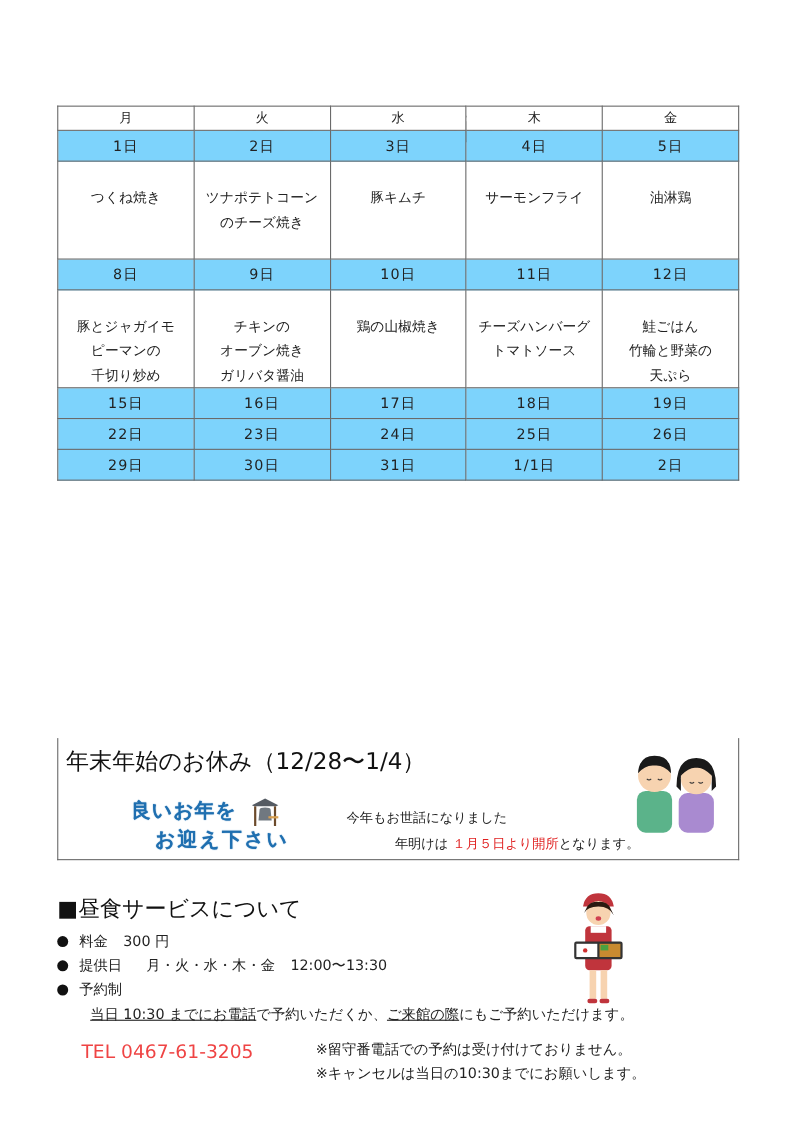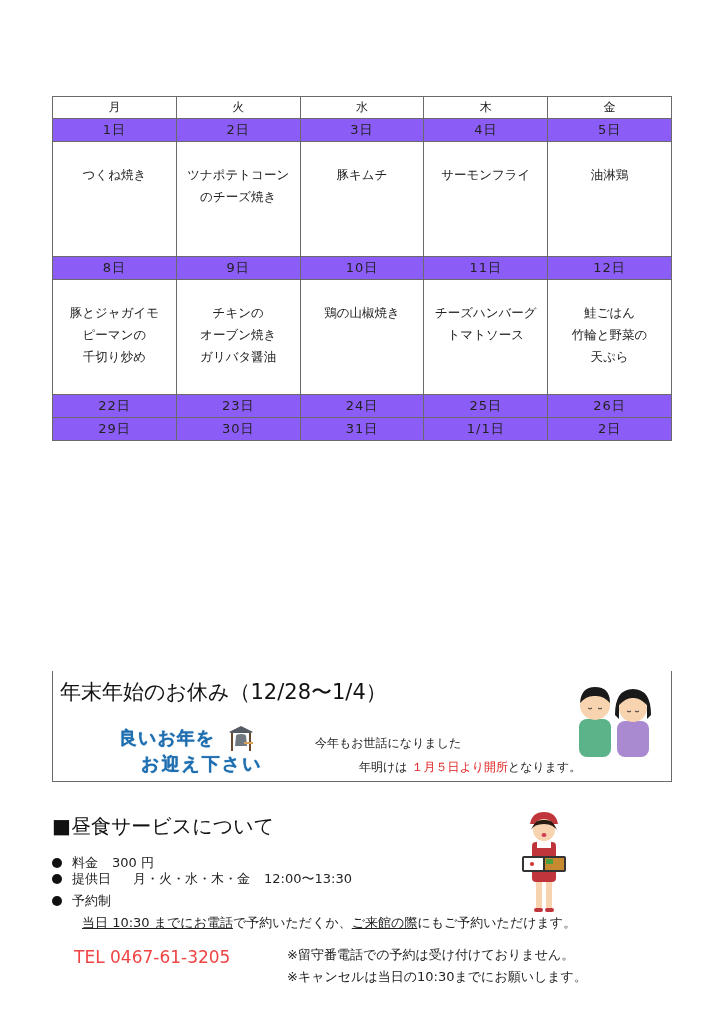--- a/index.html
+++ b/index.html
@@ -12,23 +12,23 @@
   }
 
   .menu-table {
     position: absolute; left: 52px; top: 96px; width: 620px;
     border-collapse: collapse; table-layout: fixed;
   }
   .menu-table td, .menu-table th {
     border: 1px solid #6a6a6a; text-align: center; font-weight: normal;
   }
   .menu-table th.weekday { height: 22px; font-size: 12px; color: #222; background: #fff; }
-  .menu-table td.date { height: 23px; font-size: 13px; background: #8b5cf6; color: #222; letter-spacing: 1px; }
+  .menu-table td.date { height: 28px; font-size: 13px; background: #7dd3fc; color: #222; letter-spacing: 1px; }
   .menu-table td.dish {
-    height: 115px; vertical-align: top; padding-top: 22px;
+    height: 89px; vertical-align: top; padding-top: 22px;
     font-size: 12.5px; line-height: 22px; color: #222; white-space: pre-line;
   }
 
   .holiday-box {
     position: absolute; left: 52px; top: 671px; width: 620px; height: 111px;
     border: 1px solid #6a6a6a; border-top: none; text-align: right;
   }
   .holiday-title {
     position: absolute; left: 7px; top: 6px; font-size: 21px; line-height: 30px; color: #111;
   }
@@ -48,21 +48,21 @@
   .reopen-text .red { color: #e02020; }
 
   .people-art { position: absolute; left: 520px; top: 12px; width: 80px; height: 76px; }
 
   .section-title {
     position: absolute; left: 52px; top: 812px; font-size: 20px; line-height: 28px; color: #111;
   }
   .bullet-row { position: absolute; left: 52px; font-size: 13px; line-height: 18px; color: #222; }
   .bullet-row .dot { display: inline-block; width: 10px; height: 10px; background: #111; border-radius: 50%; margin-right: 10px; vertical-align: -1px; }
   .bullet-row .gap { display: inline-block; width: 14px; }
-  .fee-row { top: 848px; margin-top: 6px; }
+  .fee-row { top: 848px; }
   .days-row { top: 870px; }
   .reserve-row { top: 892px; }
   .reserve-detail { position: absolute; left: 82px; top: 914px; font-size: 13px; line-height: 18px; color: #222; }
   .reserve-detail .ul { text-decoration: underline; }
 
   .tel { position: absolute; left: 74px; top: 946px; font-size: 17px; line-height: 22px; color: #ef4444; }
   .note1 { position: absolute; left: 287px; top: 946px; font-size: 13px; line-height: 18px; color: #222; }
   .note2 { position: absolute; left: 287px; top: 968px; font-size: 13px; line-height: 18px; color: #222; }
 
   .lunch-lady-art { position: absolute; left: 514px; top: 810px; width: 60px; height: 105px; }
@@ -113,20 +113,27 @@
 オーブン焼き
 ガリバタ醤油</td>
     <td class="dish">鶏の山椒焼き</td>
     <td class="dish">チーズハンバーグ
 トマトソース</td>
     <td class="dish">鮭ごはん
 竹輪と野菜の
 天ぷら</td>
   </tr>
 
+  <tr>
+    <td class="date">15日</td>
+    <td class="date">16日</td>
+    <td class="date">17日</td>
+    <td class="date">18日</td>
+    <td class="date">19日</td>
+  </tr>
 
   <tr>
     <td class="date">22日</td>
     <td class="date">23日</td>
     <td class="date">24日</td>
     <td class="date">25日</td>
     <td class="date">26日</td>
   </tr>
 
   <tr>

